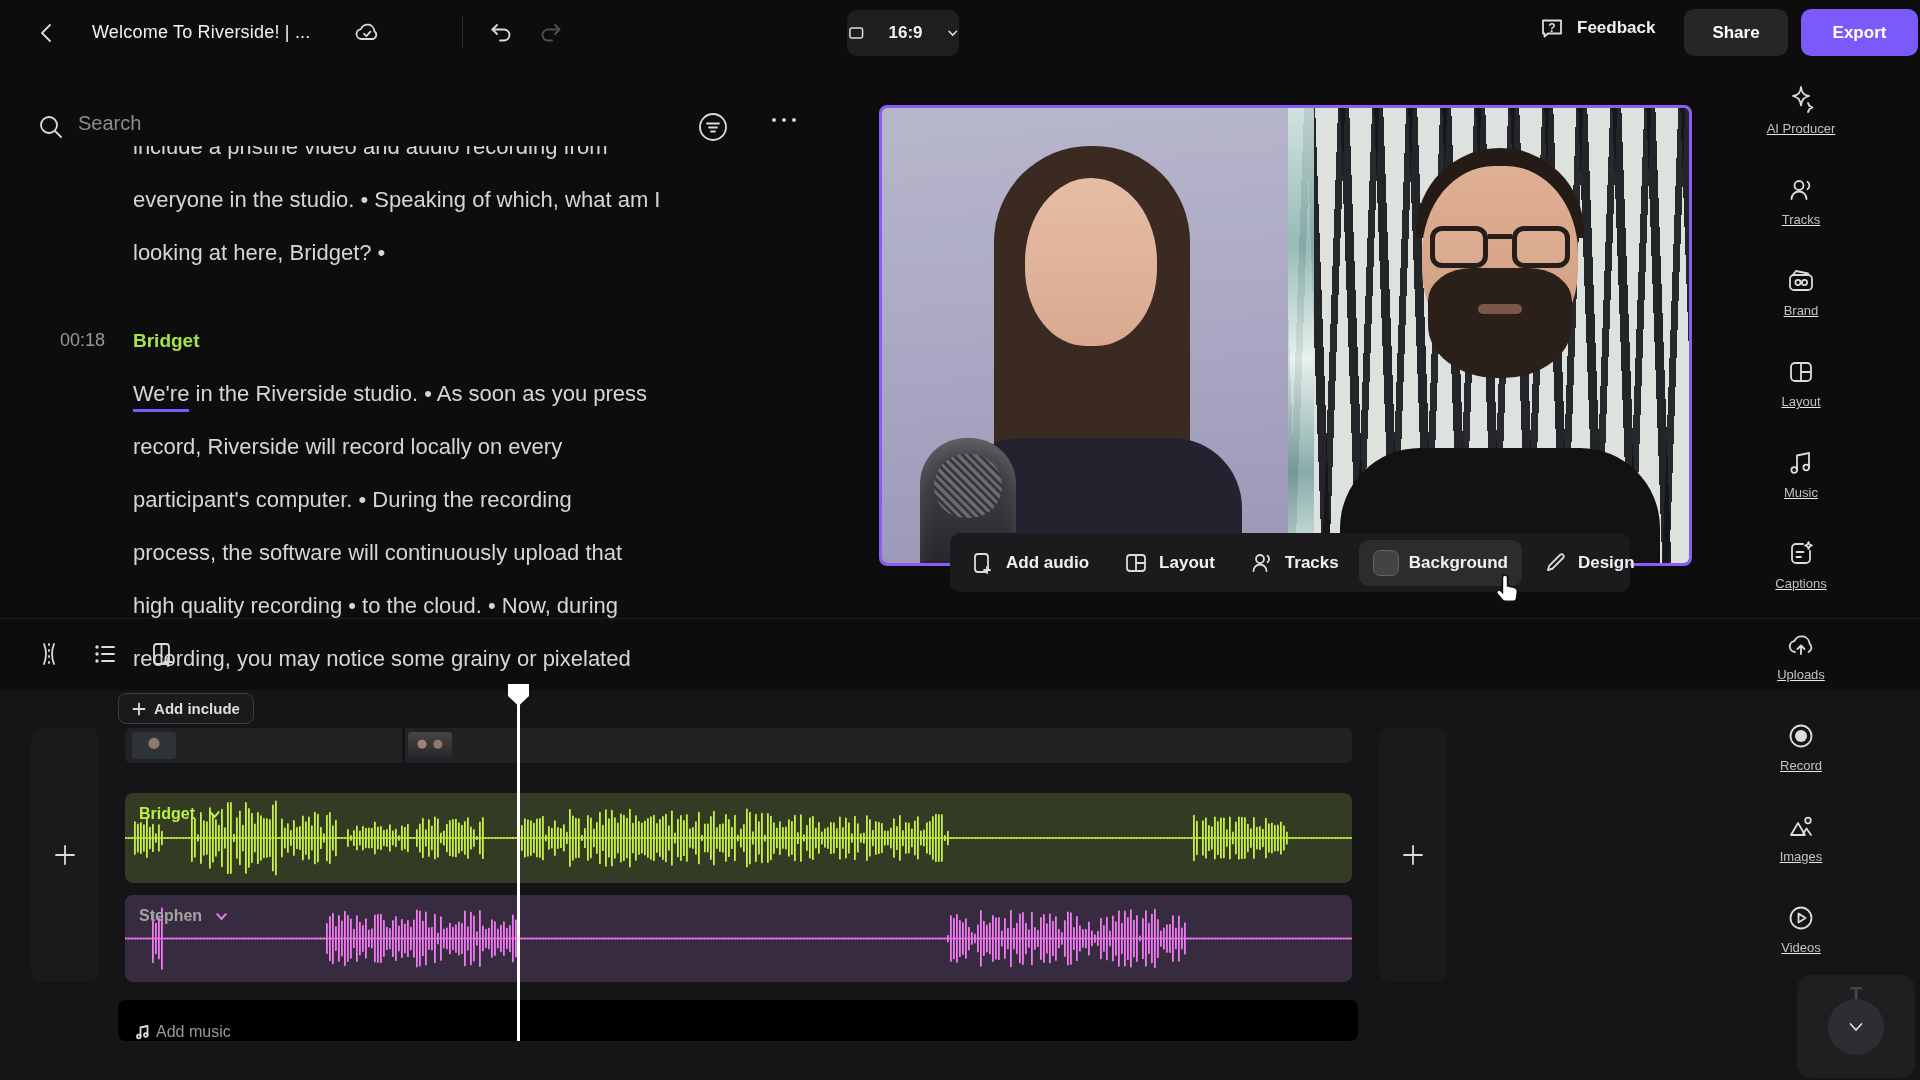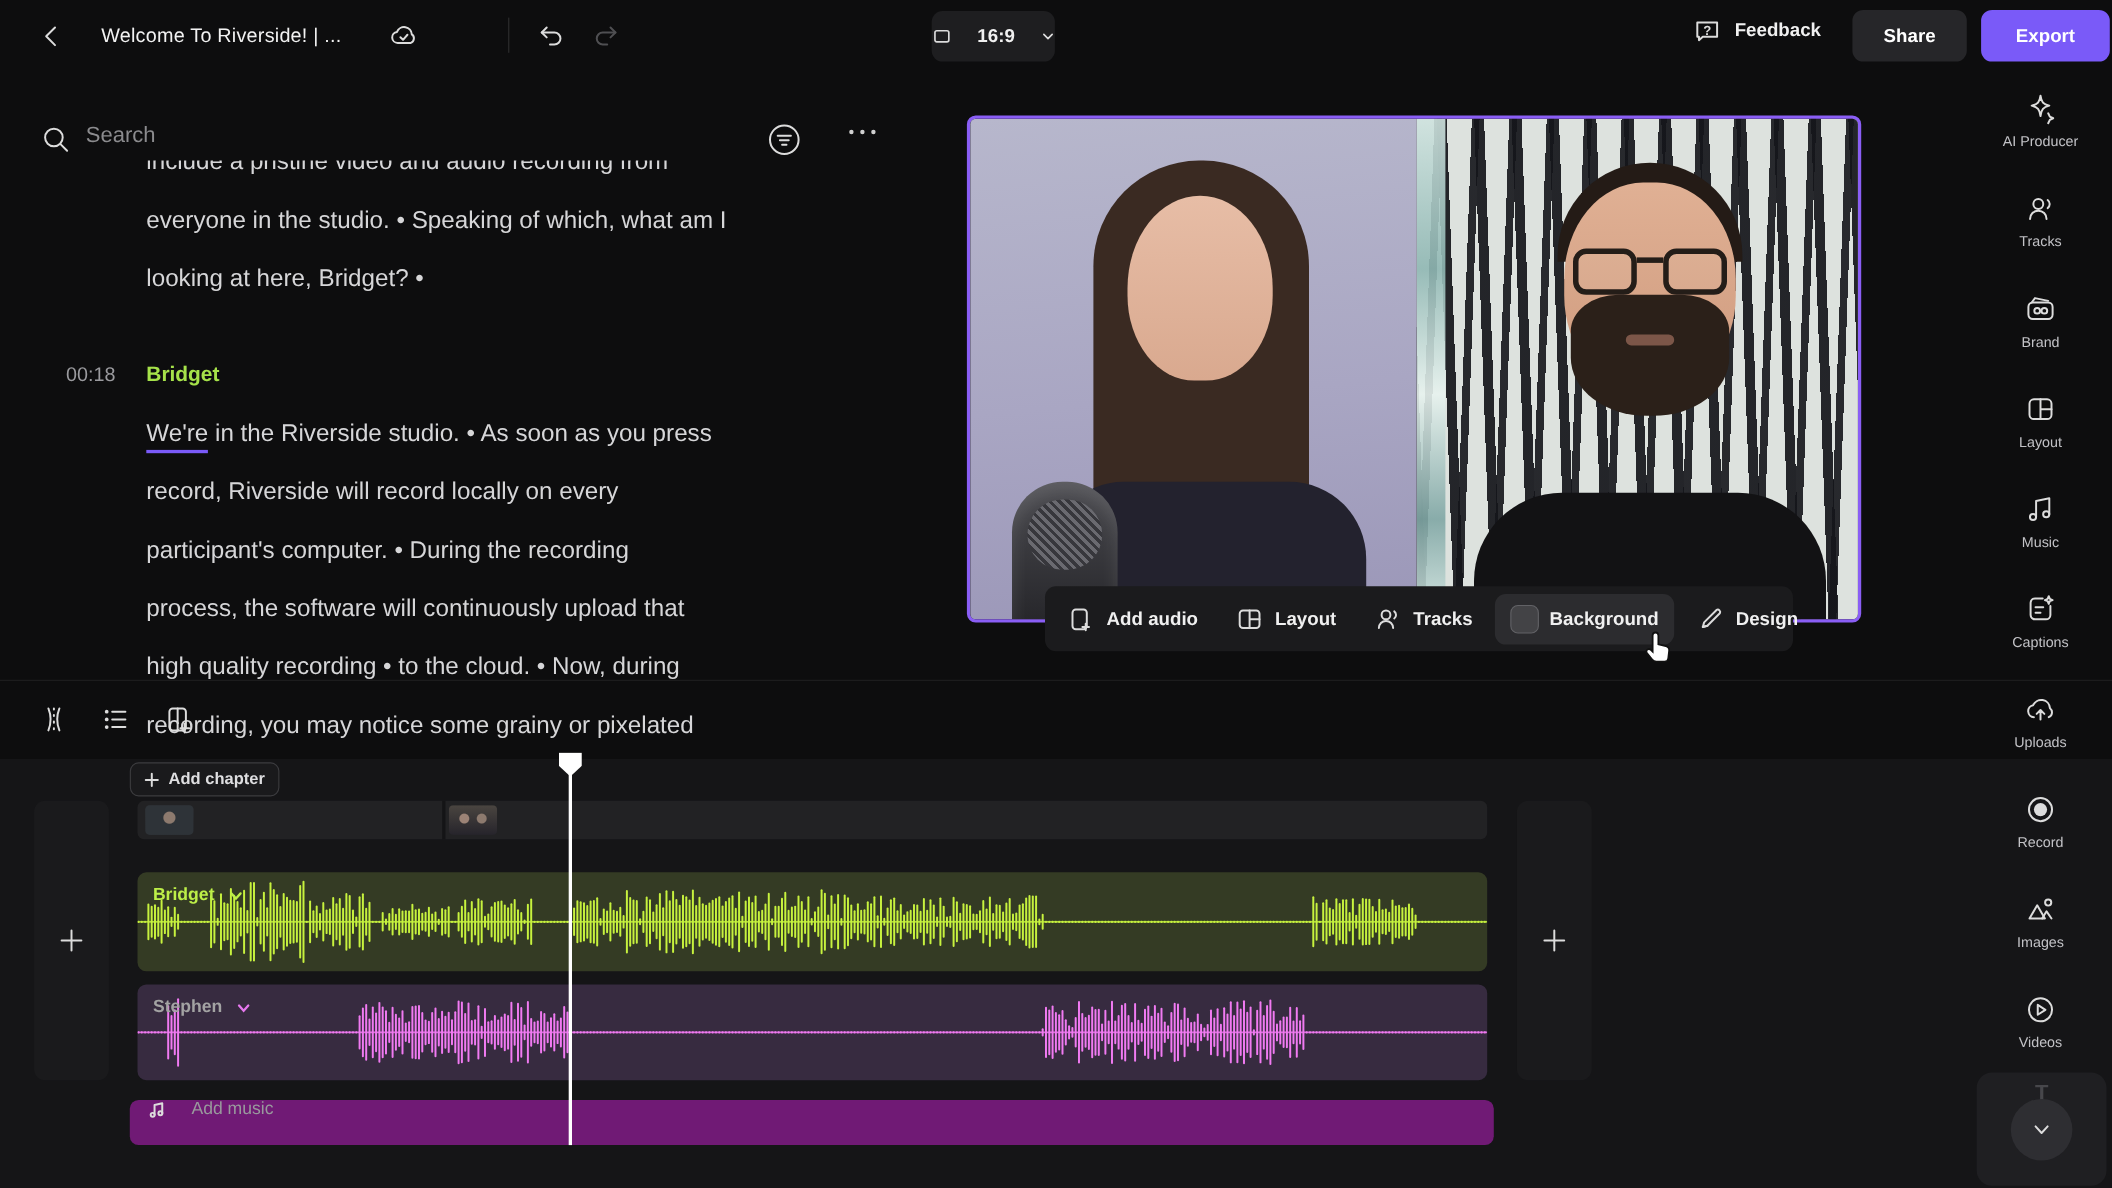--- a/index.html
+++ b/index.html
@@ -88,27 +88,27 @@
   .thumb { position:absolute; top:4px; width:44px; height:27px; border-radius:4px; overflow:hidden; }
   .thumb-1 { left:7px; background:radial-gradient(circle at 50% 42%, #8d7a6e 0 5px, #2e3338 6px 60%), linear-gradient(#3c4147,#24272b); }
   .thumb-2 { left:283px; background:radial-gradient(circle at 32% 45%, #9c8376 0 4px, rgba(0,0,0,0) 5px), radial-gradient(circle at 68% 45%, #8d7a6e 0 4px, rgba(0,0,0,0) 5px), linear-gradient(#4a4540,#26242b); }
   .track { position:absolute; left:125px; width:1227px; border-radius:8px; cursor:pointer; }
   .track-b { top:103px; height:90px; background:#343b24; }
   .track-s { top:205px; height:87px; background:#372b40; }
   .tr-label { position:absolute; left:14px; top:12px; font-size:16px; font-weight:700; display:flex; align-items:center; gap:12px; }
   .track-b .tr-label { color:#bdef48; }
   .track-s .tr-label { color:#a3a3a3; }
   .wave { position:absolute; left:0; top:0; }
-  .addmusic { position:absolute; left:118px; top:310px; width:1240px; height:41px; background:#701a75; border-radius:8px; display:flex; align-items:flex-start; gap:22px; padding-left:16px; cursor:pointer; }
+  .addmusic { position:absolute; left:118px; top:310px; width:1240px; height:41px; background:#000000; border-radius:8px; display:flex; align-items:flex-end; gap:4px; padding-left:16px; cursor:pointer; }
   .addmusic span { font-size:16px; color:#99999d; }
   .playhead-line { position:absolute; left:517px; top:10px; width:3px; height:341px; background:#fff; z-index:6; }
   .playhead-cap { position:absolute; left:508px; top:-6px; width:21px; height:22px; background:#fff; clip-path:polygon(0 0,100% 0,100% 55%,50% 100%,0 55%); z-index:7; cursor:grab; }
 
   
-  .side-item { position:absolute; left:1790px; width:130px; height:70px; display:flex; flex-direction:column; align-items:center; gap:7px; cursor:pointer; z-index:8; }
+  .side-item { position:absolute; left:1736px; width:130px; height:70px; display:flex; flex-direction:column; align-items:center; gap:7px; cursor:pointer; z-index:8;text-decoration:underline; }
   .side-item span { font-size:13px; color:#c2c2c6; }
   .side-panel-hover { position:absolute; left:1797px; top:975px; width:118px; height:103px; background:#1f1f22; border-radius:14px; z-index:8; }
   .text-ghost { position:absolute; left:0; right:0; top:8px; text-align:center; font-size:20px; font-weight:700; color:#47474b; }
   .chev-btn { position:absolute; left:31px; top:24px; width:56px; height:56px; border-radius:50%; background:#2e2e32; display:flex; align-items:center; justify-content:center; cursor:pointer; }
 </style>
 </head>
 <body>
 
 <div id="app">
 
@@ -279,21 +279,21 @@
         </svg>
     </div>
 
   </div>
 
   <div class="timeline">
     <div class="chip">
       <svg width="14" height="14" viewBox="0 0 14 14">
           <path class="ico" stroke-width="2" d="M7 1.5 v11 M1.5 7 h11"></path>
         </svg>
-      <span>Add chapter</span>
+      <span>Add include</span>
     </div>
 
     <div class="plus-col" style="left:31px">
       <svg width="24" height="24" viewBox="0 0 24 24">
           <path class="ico" stroke-width="2.2" d="M12 3 v18 M3 12 h18"></path>
         </svg>
     </div>
     <div class="plus-col" style="left:1379px">
       <svg width="24" height="24" viewBox="0 0 24 24">
           <path class="ico" stroke-width="2.2" d="M12 3 v18 M3 12 h18"></path>

